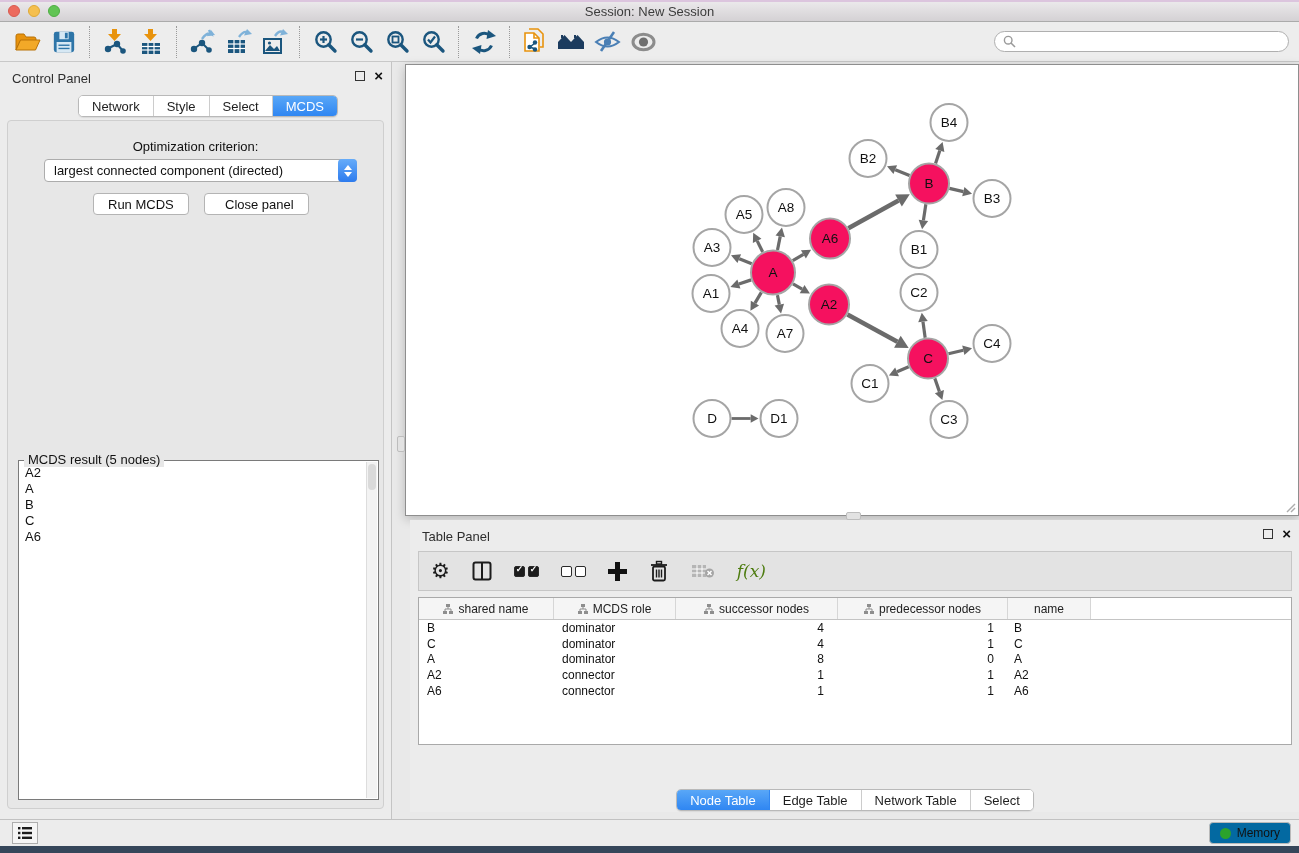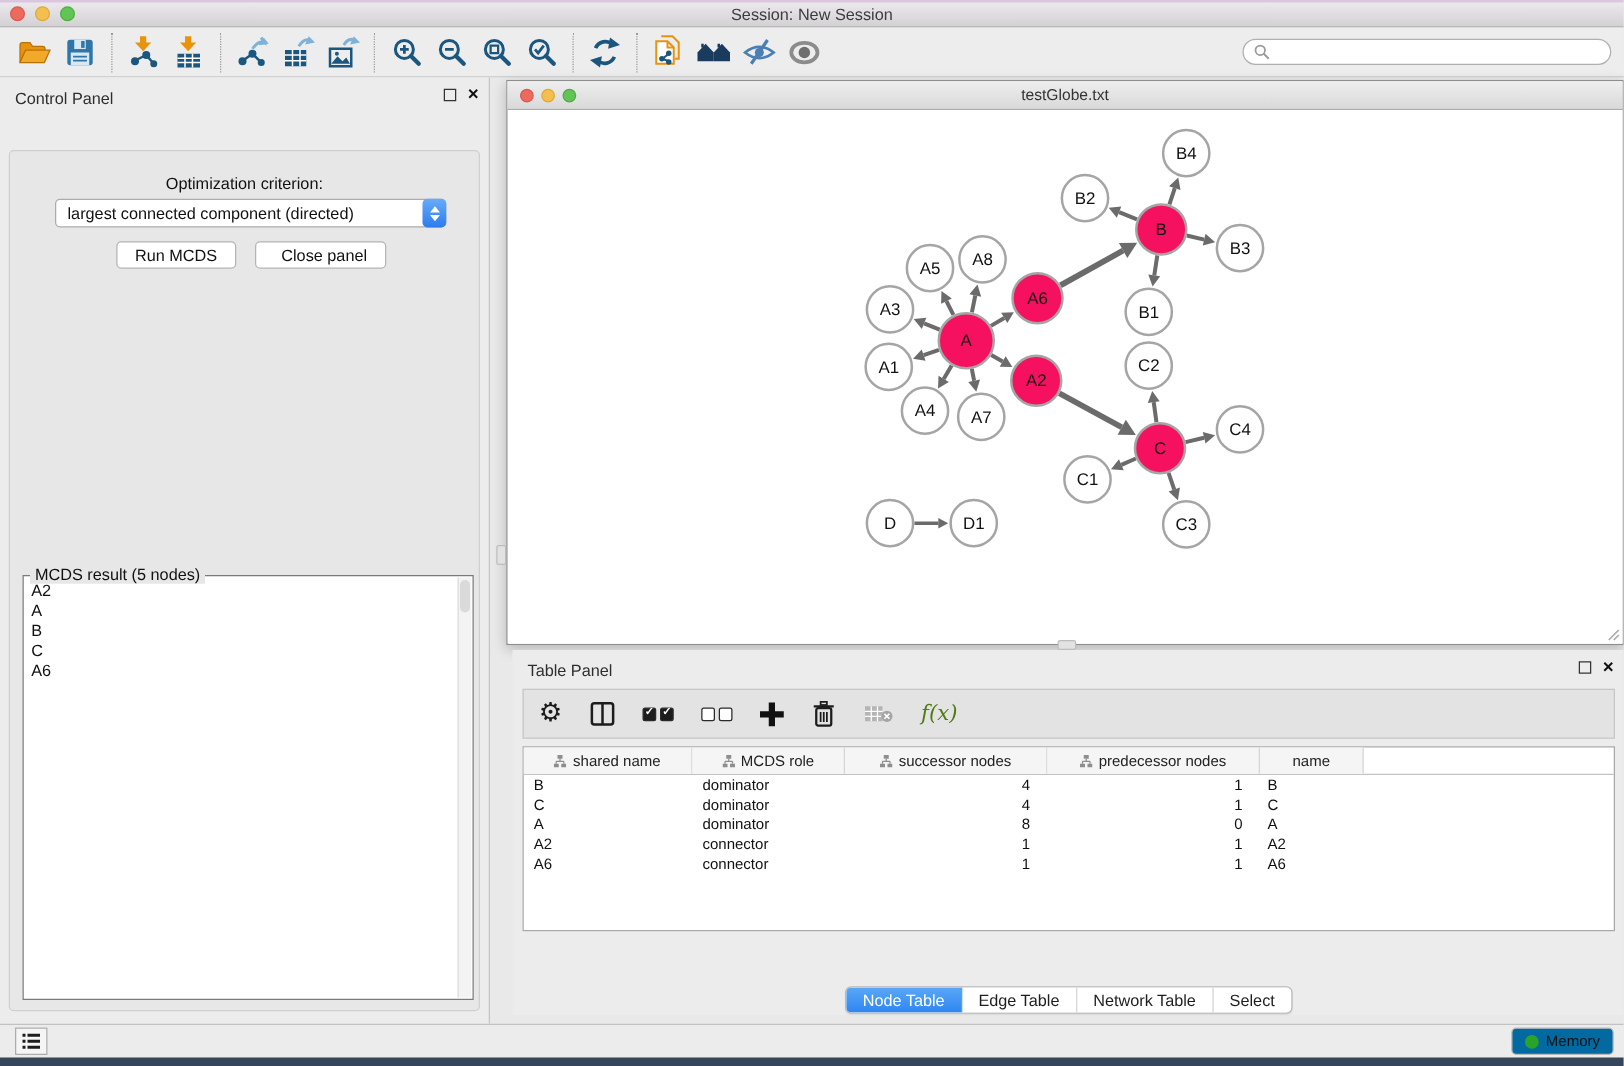--- a/index.html
+++ b/index.html
@@ -284,20 +284,26 @@
 </div>
 
 <div class="workspace">
 
   <div class="control-panel">
     <div class="panel-title">Control Panel</div>
     <div class="panel-icons">
       <span class="float-ico"></span>
       <span class="close-ico">×</span>
     </div>
+    <div class="seg cp-tabs">
+        <div class="seg-tab">Network</div>
+        <div class="seg-tab">Style</div>
+        <div class="seg-tab">Select</div>
+        <div class="seg-tab active">MCDS</div>
+      </div>
     <div class="cp-inner">
       <div class="opt-label">Optimization criterion:</div>
       <div class="cp-select">
         <span class="sel-text">largest connected component (directed)</span>
         <span class="sel-stepper">
             <span class="up"></span>
             <span class="dn"></span>
           </span>
       </div>
       <button class="cp-btn btn-run">Run MCDS</button>
@@ -312,28 +318,20 @@
             <div class="result-item">A6</div>
           </div>
         <div class="result-scroll">
             <div class="thumb"></div>
           </div>
       </div>
     </div>
   </div>
 
   <div class="net-window">
-    <div class="net-titlebar">
-      <div class="tl-dots">
-        <div class="tl-dot tl-red"></div>
-        <div class="tl-dot tl-yellow"></div>
-        <div class="tl-dot tl-green"></div>
-      </div>
-      <div class="net-title">testGlobe.txt</div>
-    </div>
     <svg class="net-canvas" width="891" height="427" viewBox="0 0 891 426">
         <line x1="355.71408730350095" y1="163.42817460700195" x2="350.17491252342876" y2="152.34982504685752" stroke="#6B6B6B" stroke-width="3.2"></line>
         <polygon points="346.16787870774914,144.33575741549828 354.4681630402284,150.2031997884577 345.88166200662914,154.49645030525733" fill="#6B6B6B"></polygon>
         <line x1="370.51067110817826" y1="161.44664445910882" x2="373.2224186588291" y2="147.8879067058545" stroke="#6B6B6B" stroke-width="3.2"></line>
         <polygon points="374.9796192296672,139.10190385166385 377.9292059021455,148.8292641545178 368.5156314155127,146.9465492571912" fill="#6B6B6B"></polygon>
         <line x1="344.71798181080453" y1="175.2778613978707" x2="332.2594893849434" y2="170.17192187907514" stroke="#6B6B6B" stroke-width="3.2"></line>
         <polygon points="323.9687553425438,166.77408005841957 334.079761788866,165.7304572135039 330.43921698102076,174.61338654464637" fill="#6B6B6B"></polygon>
         <line x1="344.2156747605603" y1="191.37856177464894" x2="331.90287919799533" y2="195.54902478777578" stroke="#6B6B6B" stroke-width="3.2"></line>
         <polygon points="323.41646380037014,198.42345580955205 330.36300543632944,191.00273082476227 333.4427529596612,200.0953187507893" fill="#6B6B6B"></polygon>
         <line x1="354.32307692307694" y1="203.81538461538463" x2="347.95661538461536" y2="214.6190769230769" stroke="#6B6B6B" stroke-width="3.2"></line>

